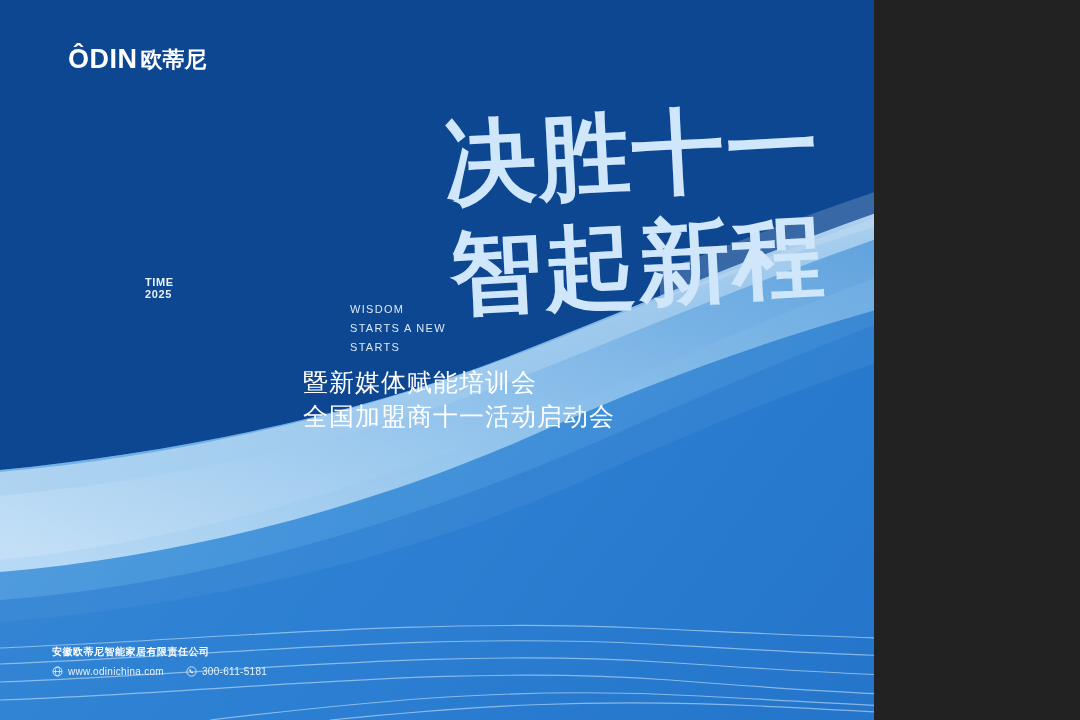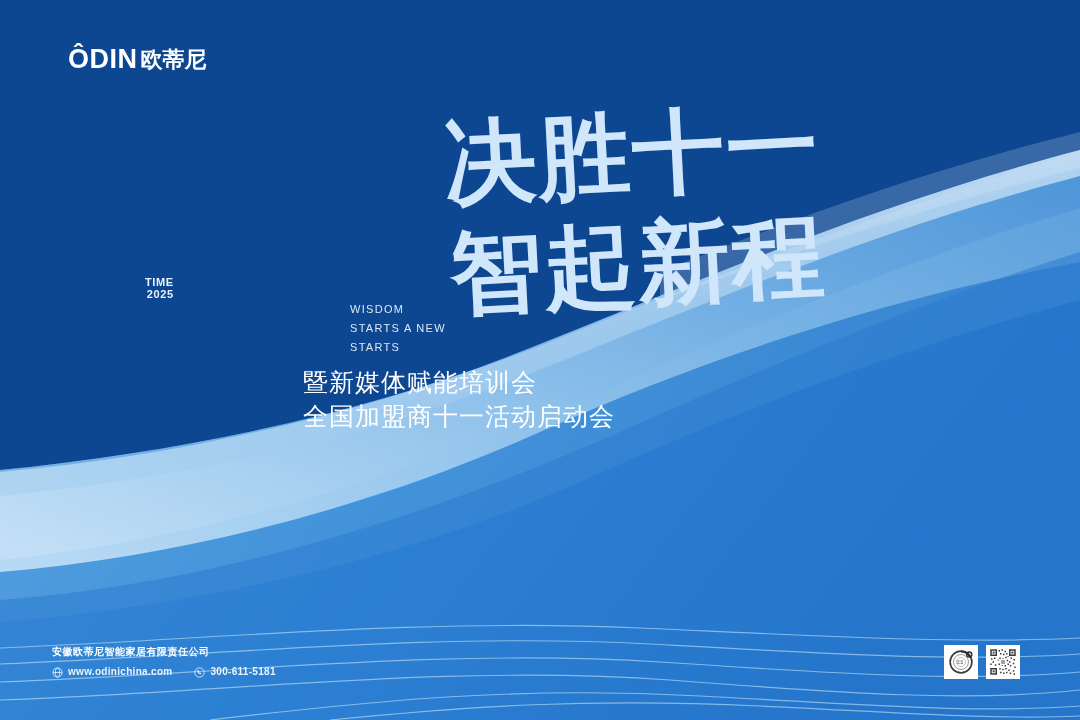--- a/index.html
+++ b/index.html
@@ -1,17 +1,17 @@
 <!DOCTYPE html>
 <html><head>
 <meta charset="utf-8">
 <style>
   html,body{margin:0;padding:0;background:#222;}
   .poster{
-    position:relative;width:1080px;height:720px;overflow:hidden;
+    position:relative;width:874px;height:720px;overflow:hidden;
     background:#8b5cf6;
     font-family:"Liberation Sans","DejaVu Sans",sans-serif;
     -webkit-font-smoothing:antialiased;
   }
   .bg-svg{position:absolute;inset:0;width:1080px;height:720px;display:block;}
 
   
   .logo{position:absolute;left:68px;top:46px;display:flex;align-items:center;gap:3px;}
   .logo-latin{
     color:#ffffff;font-size:27px;font-weight:700;letter-spacing:.5px;line-height:1;
@@ -25,21 +25,21 @@
   
   .headline{position:absolute;left:440px;top:108px;width:470px;height:225px;}
   .headline svg{width:100%;height:100%;display:block;overflow:visible;}
   .callig-line{
     font-family:"DejaVu Serif","Liberation Serif",serif;
     font-weight:700;
     fill:#cfe6fb;
   }
 
   
-  .datewrap{position:absolute;left:145px;top:276px;display:flex;align-items:flex-end;gap:0;text-align:right;}
+  .datewrap{position:absolute;left:145px;top:276px;display:flex;align-items:flex-end;gap:0;}
   .time-stack{display:flex;flex-direction:column;justify-content:flex-end;padding-bottom:4px;}
   .time-stack span{
     color:#e8f2fc;font-size:11px;line-height:12px;letter-spacing:.6px;font-weight:600;
   }
   .date-main{
     color:#ffffff;font-size:34px;font-weight:600;line-height:32px;letter-spacing:0px;
   }
 
   
   .tagline{position:absolute;left:305px;top:300px;margin-left:45px;}
@@ -54,21 +54,21 @@
     font-family:"DejaVu Sans","Liberation Sans",sans-serif;
   }
 
   
   .footer{position:absolute;left:52px;top:643px;}
   .footer-company{
     color:#ffffff;font-size:10px;font-weight:700;letter-spacing:.5px;line-height:18px;
     font-family:"DejaVu Sans","Liberation Sans",sans-serif;
   }
   .footer-row{display:flex;align-items:center;gap:22px;margin-top:5px;}
-  .footer-item{display:flex;align-items:flex-end;gap:5px;font-weight:bold;}
+  .footer-item{display:flex;align-items:flex-start;gap:5px;}
   .footer-item span.txt{
     color:#eaf3fc;font-size:10px;letter-spacing:.3px;line-height:12px;
   }
   .mini-icon{width:11px;height:11px;display:block;}
 
   
   .badges{position:absolute;left:944px;top:645px;display:flex;gap:8px;}
   .badge{width:34px;height:34px;background:#ffffff;padding:2px;box-sizing:border-box;}
   .badge svg{width:100%;height:100%;display:block;}
 </style>

